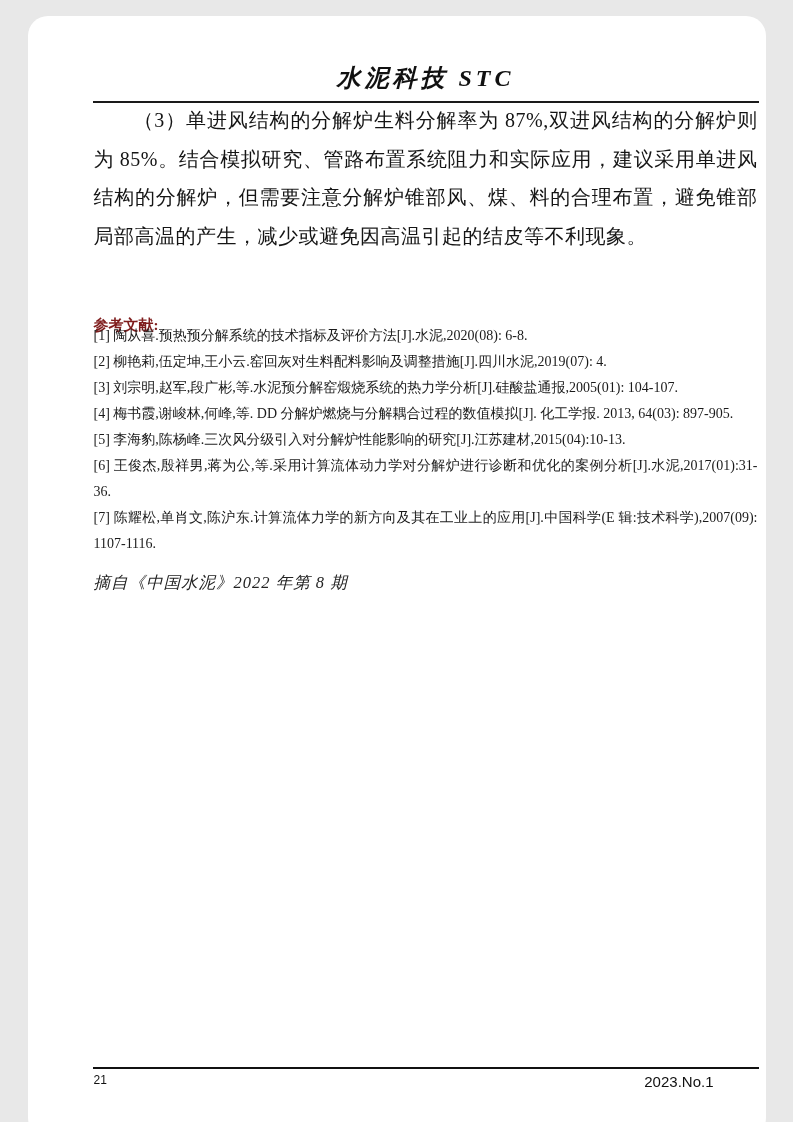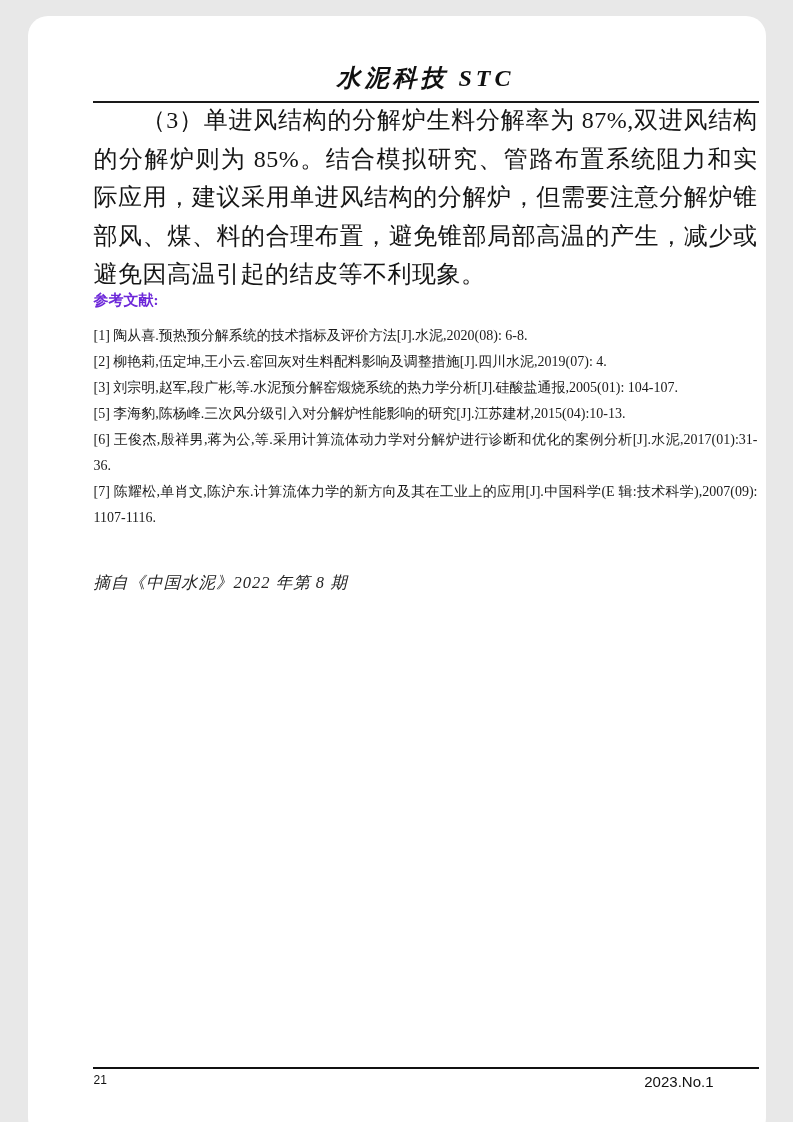--- a/index.html
+++ b/index.html
@@ -35,35 +35,35 @@
     width: 666px;
     height: 0;
     border-top: 2px solid #1a1a1a;
   }
   
   .body-paragraph {
     position: absolute;
     top: 85px;
     left: 66px;
     width: 664px;
-    font-size: 24px;
+    font-size: 20px;
     line-height: 38.5px;
     text-align: justify;
     text-indent: 2em;
     letter-spacing: 0.5px;
     color: #151515;
   }
   
   .references-heading {
     position: absolute;
-    top: 275px;
+    top: 300px;
     left: 66px;
     font-size: 15px;
     font-weight: bold;
-    color: #6d28d9;
+    color: #7f1d1d;
   }
   .references-list {
     position: absolute;
     top: 307px;
     left: 66px;
     width: 664px;
     list-style: none;
     font-size: 14px;
     line-height: 26px;
     color: #1a1a1a;
@@ -122,20 +122,21 @@
   <div class="header-rule"></div>
 
   <p class="body-paragraph">（3）单进风结构的分解炉生料分解率为 87%,双进风结构的分解炉则为 85%。结合模拟研究、管路布置系统阻力和实际应用，建议采用单进风结构的分解炉，但需要注意分解炉锥部风、煤、料的合理布置，避免锥部局部高温的产生，减少或避免因高温引起的结皮等不利现象。</p>
 
   <div class="references-heading">参考文献:</div>
 
   <ul class="references-list">
     <li class="reference-item">[1] 陶从喜.预热预分解系统的技术指标及评价方法[J].水泥,2020(08): 6-8.</li>
     <li class="reference-item">[2] 柳艳莉,伍定坤,王小云.窑回灰对生料配料影响及调整措施[J].四川水泥,2019(07): 4.</li>
     <li class="reference-item">[3] 刘宗明,赵军,段广彬,等.水泥预分解窑煅烧系统的热力学分析[J].硅酸盐通报,2005(01): 104-107.</li>
+    <li class="reference-item">[4] 梅书霞,谢峻林,何峰,等. DD 分解炉燃烧与分解耦合过程的数值模拟[J]. 化工学报. 2013, 64(03): 897-905.</li>
     <li class="reference-item">[5] 李海豹,陈杨峰.三次风分级引入对分解炉性能影响的研究[J].江苏建材,2015(04):10-13.</li>
     <li class="reference-item">[6] 王俊杰,殷祥男,蒋为公,等.采用计算流体动力学对分解炉进行诊断和优化的案例分析[J].水泥,2017(01):31-36.</li>
     <li class="reference-item">[7] 陈耀松,单肖文,陈沪东.计算流体力学的新方向及其在工业上的应用[J].中国科学(E 辑:技术科学),2007(09): 1107-1116.</li>
   </ul>
 
   <div class="source-note">摘自《中国水泥》2022 年第 8 期</div>
 
   <div class="footer-rule"></div>
 
   <div class="footer-page-number">21</div>

